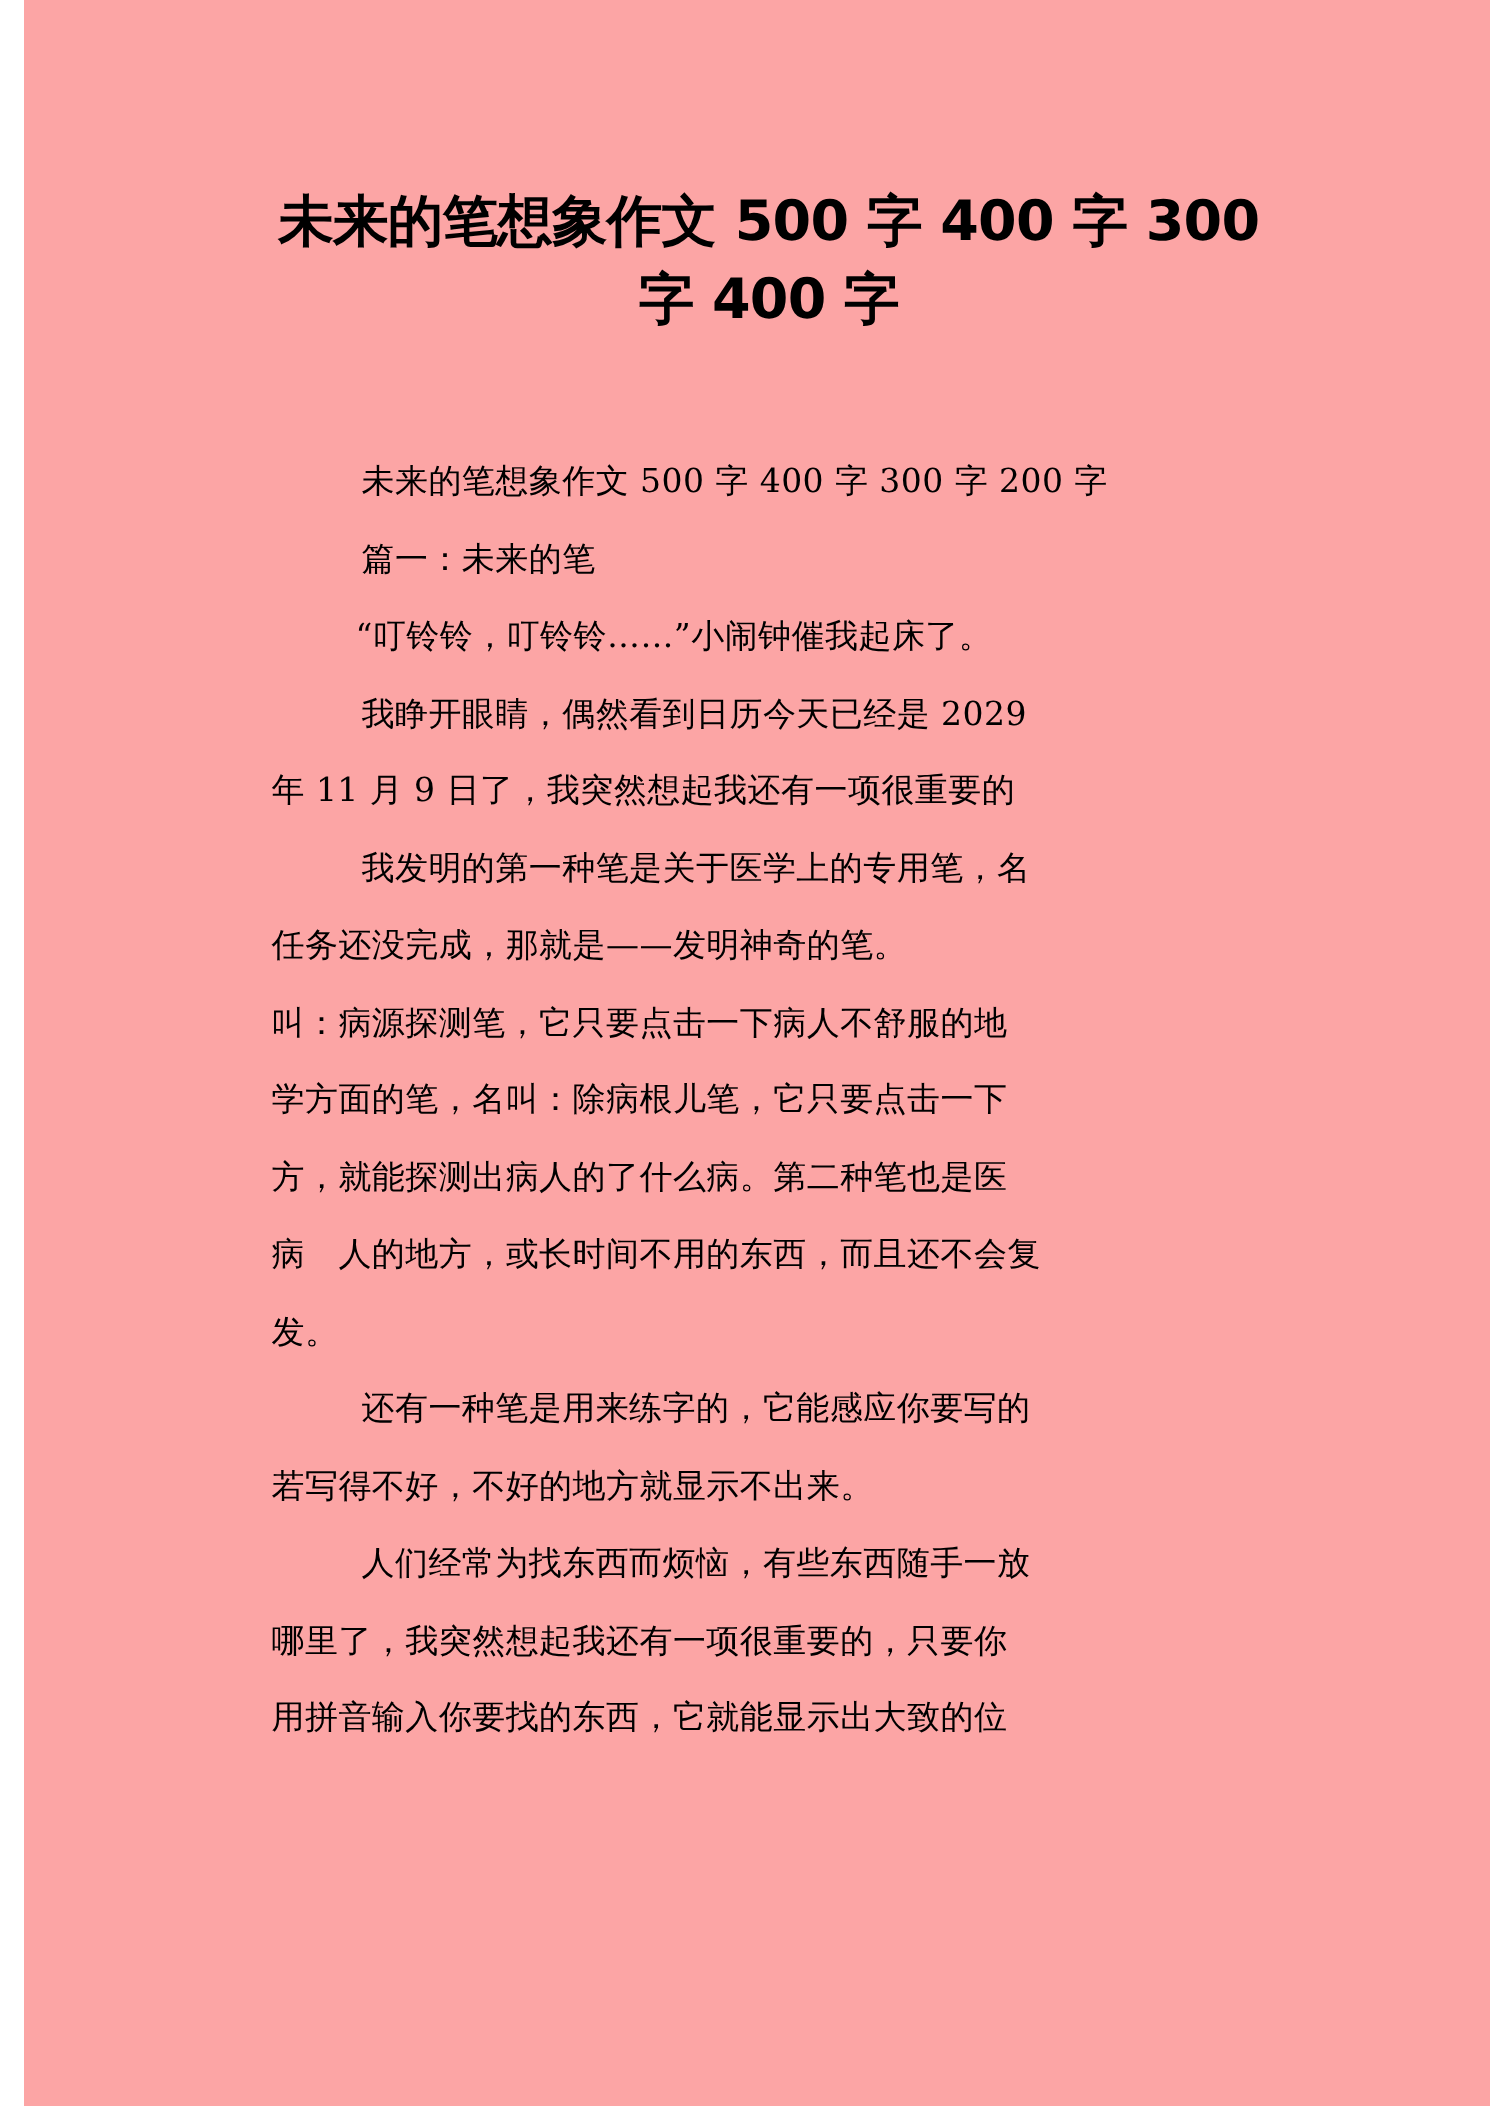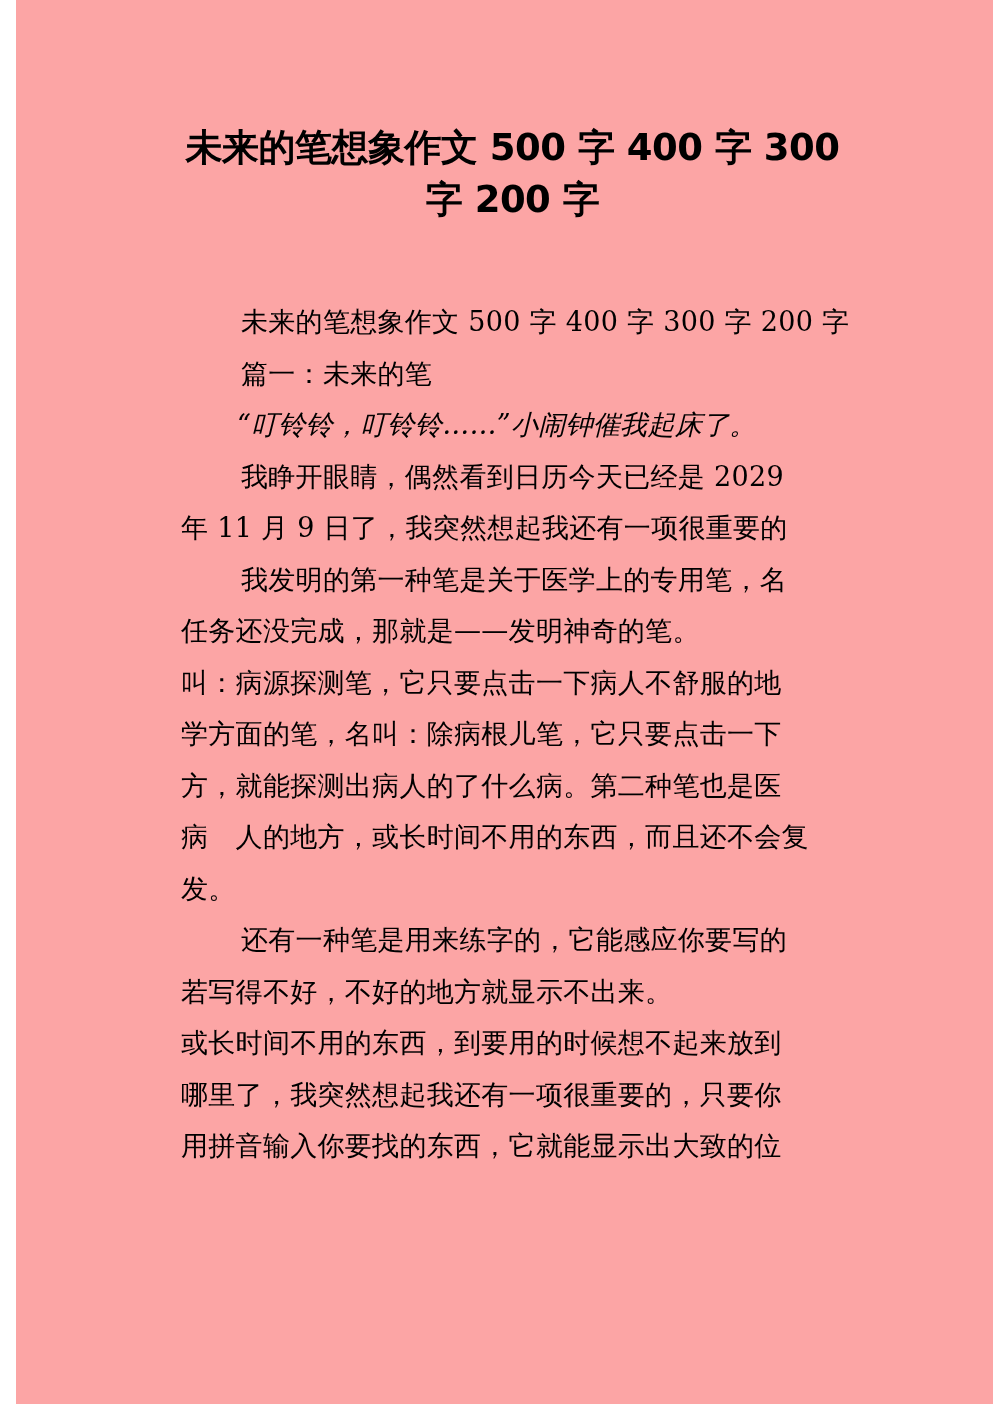--- a/index.html
+++ b/index.html
@@ -34,58 +34,57 @@
       line-height: 52px;
       letter-spacing: -0.5px;
       margin: 0;
     }
     .body {
       position: absolute;
       left: 165px;
       top: 296px;
       width: 665px;
       font-family: "DejaVu Serif", "Liberation Serif", serif;
-      font-size: 27px;
+      font-size: 22px;
       line-height: 51.5px;
       letter-spacing: 0.3px;
     }
     .line {
       display: block;
       white-space: pre;
       height: 51.5px;
     }
     .indent {
       padding-left: 60px;
     }
     .quote-indent {
       padding-left: 56px;
-      font-style: italic;
     }
   </style>
 </head>
 <body>
 
 <div class="page">
   <h1 class="title">
     <span class="line">未来的笔想象作文 500 字 400 字 300</span>
-    <span class="line">字 200 字</span>
+    <span class="line">字 400 字</span>
   </h1>
 
   <div class="body">
     <span class="line indent">未来的笔想象作文 500 字 400 字 300 字 200 字</span>
     <span class="line indent">篇一：未来的笔</span>
     <span class="line quote-indent">“叮铃铃，叮铃铃……”小闹钟催我起床了。</span>
     <span class="line indent">我睁开眼睛，偶然看到日历今天已经是 2029</span>
     <span class="line">年 11 月 9 日了，我突然想起我还有一项很重要的</span>
     <span class="line indent">我发明的第一种笔是关于医学上的专用笔，名</span>
     <span class="line">任务还没完成，那就是——发明神奇的笔。</span>
     <span class="line">叫：病源探测笔，它只要点击一下病人不舒服的地</span>
     <span class="line">学方面的笔，名叫：除病根儿笔，它只要点击一下</span>
     <span class="line">方，就能探测出病人的了什么病。第二种笔也是医</span>
     <span class="line">病　人的地方，或长时间不用的东西，而且还不会复</span>
     <span class="line">发。</span>
     <span class="line indent">还有一种笔是用来练字的，它能感应你要写的</span>
     <span class="line">若写得不好，不好的地方就显示不出来。</span>
-    <span class="line">或长时间不用的东西，到要用的时候想不起来放到</span>
+    <span class="line indent">人们经常为找东西而烦恼，有些东西随手一放</span>
     <span class="line">哪里了，我突然想起我还有一项很重要的，只要你</span>
     <span class="line">用拼音输入你要找的东西，它就能显示出大致的位</span>
   </div>
 </div>
 
 </body></html>

